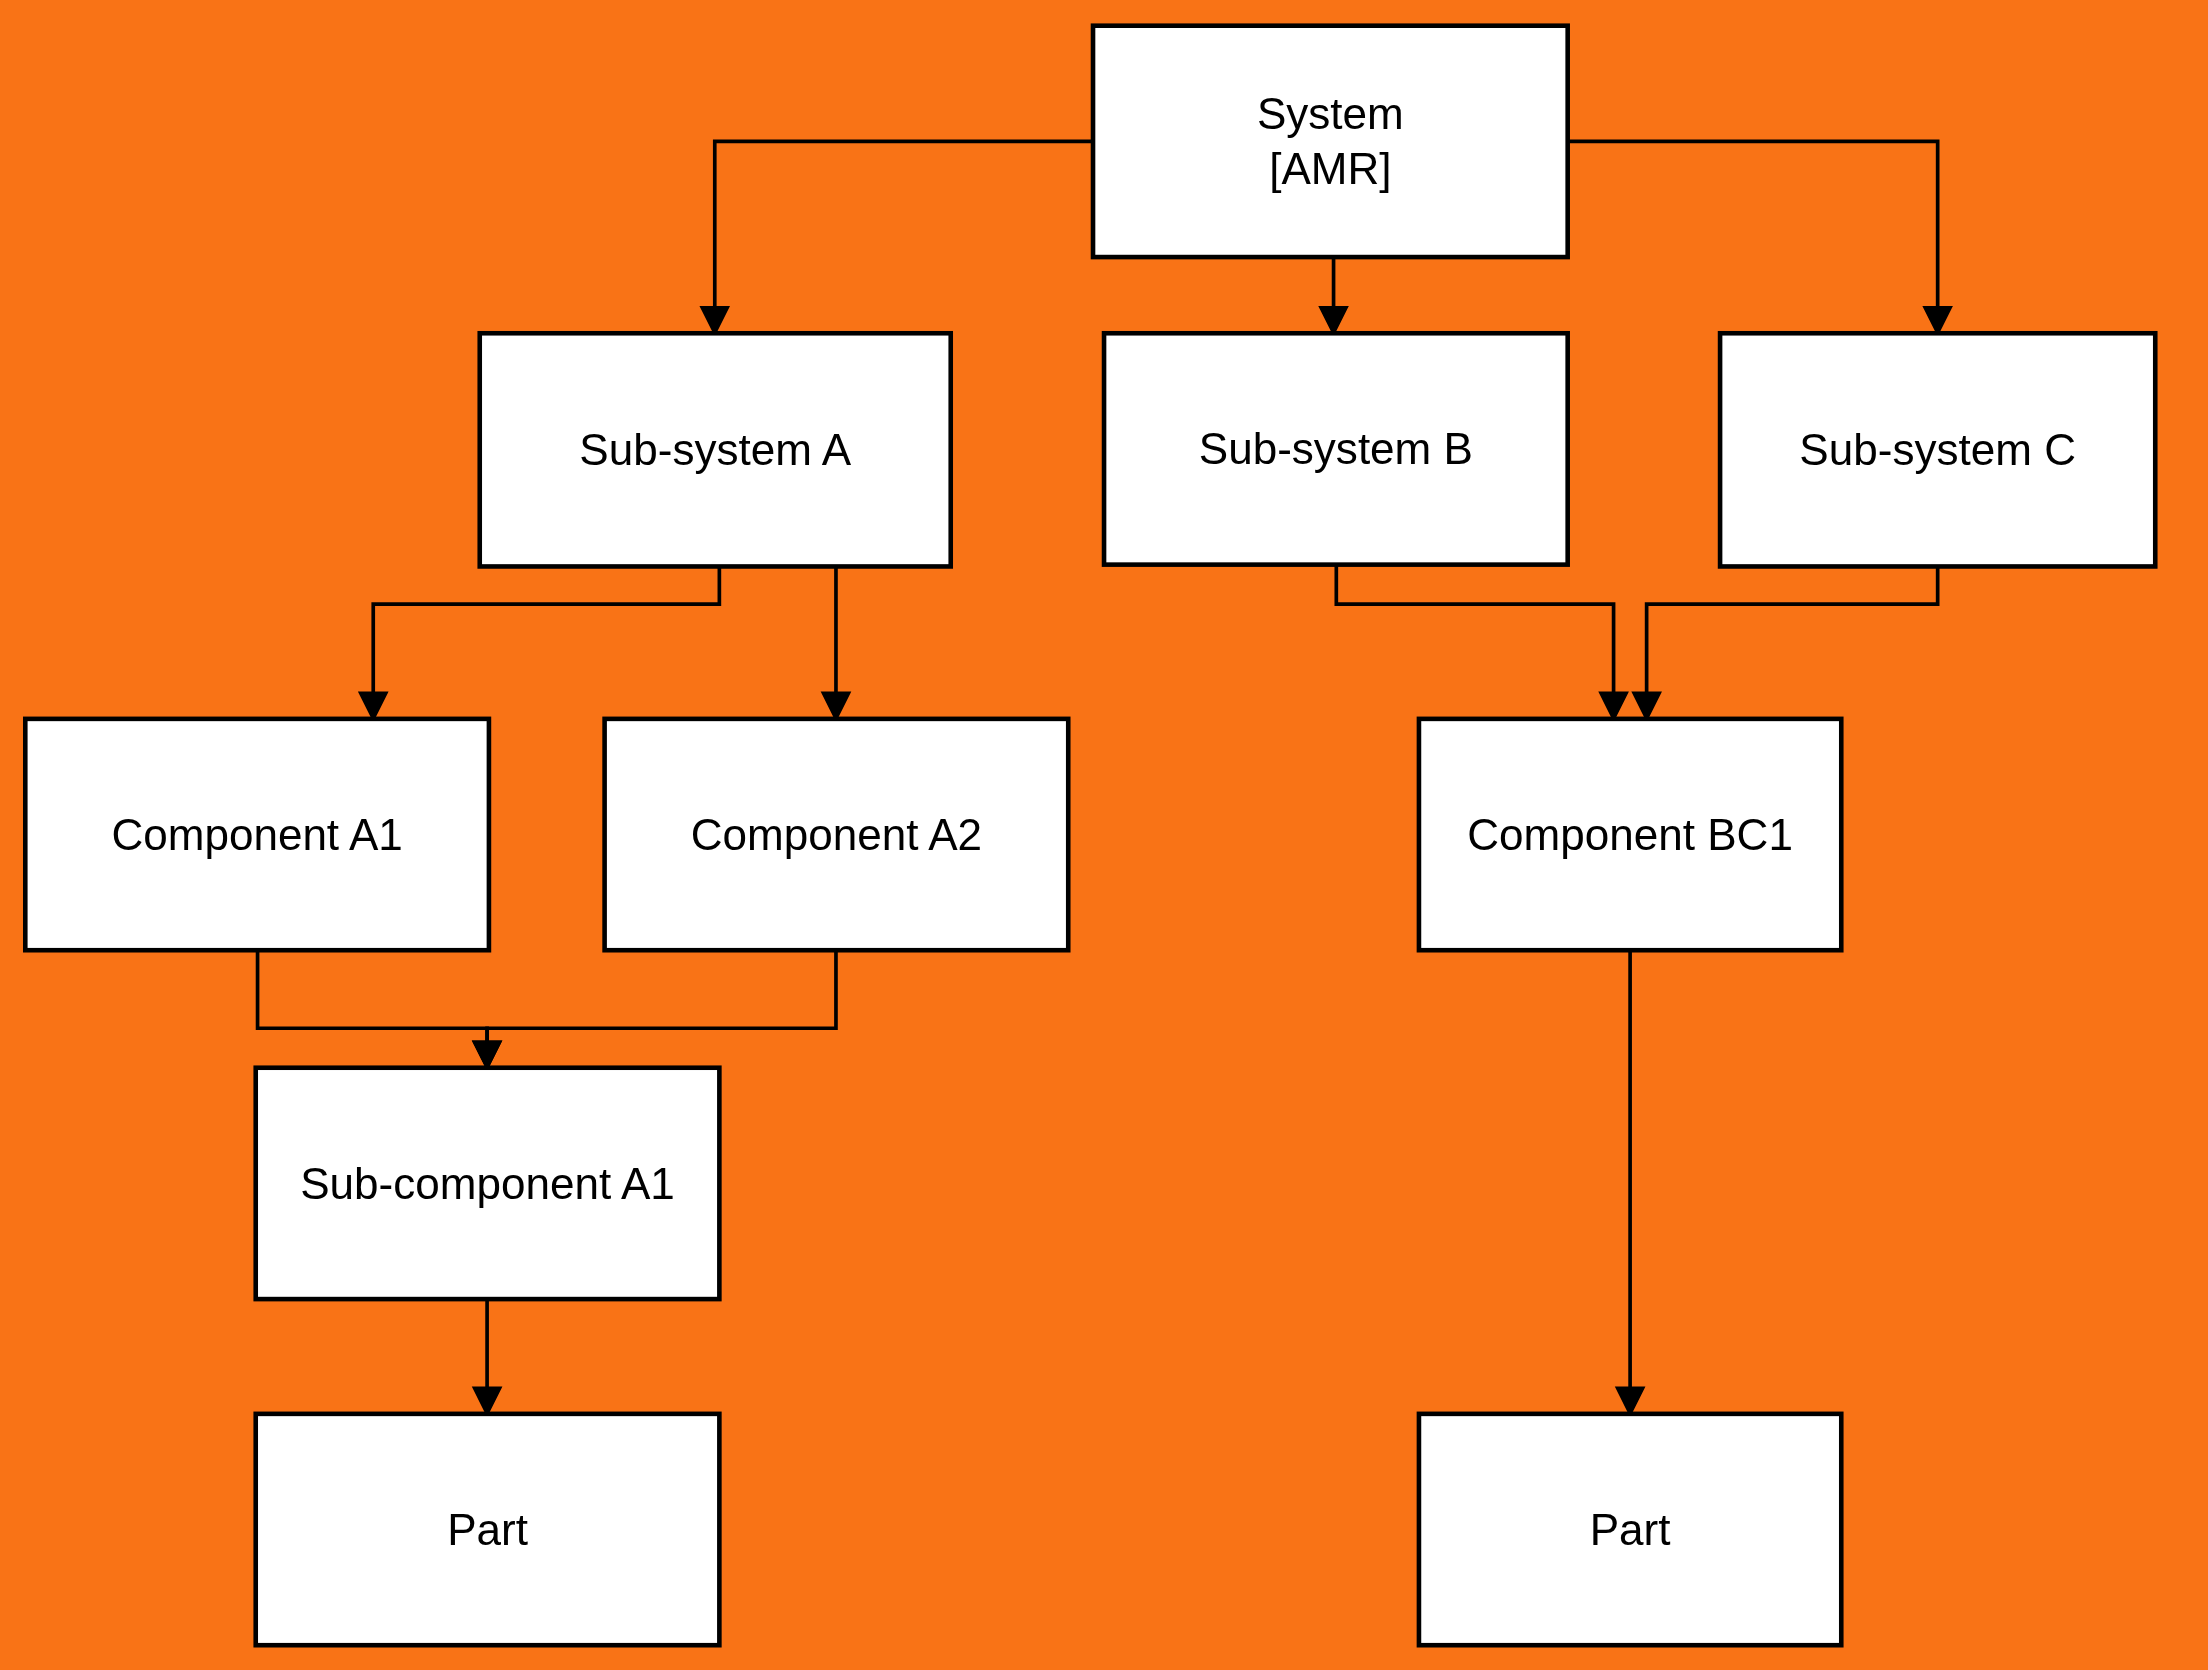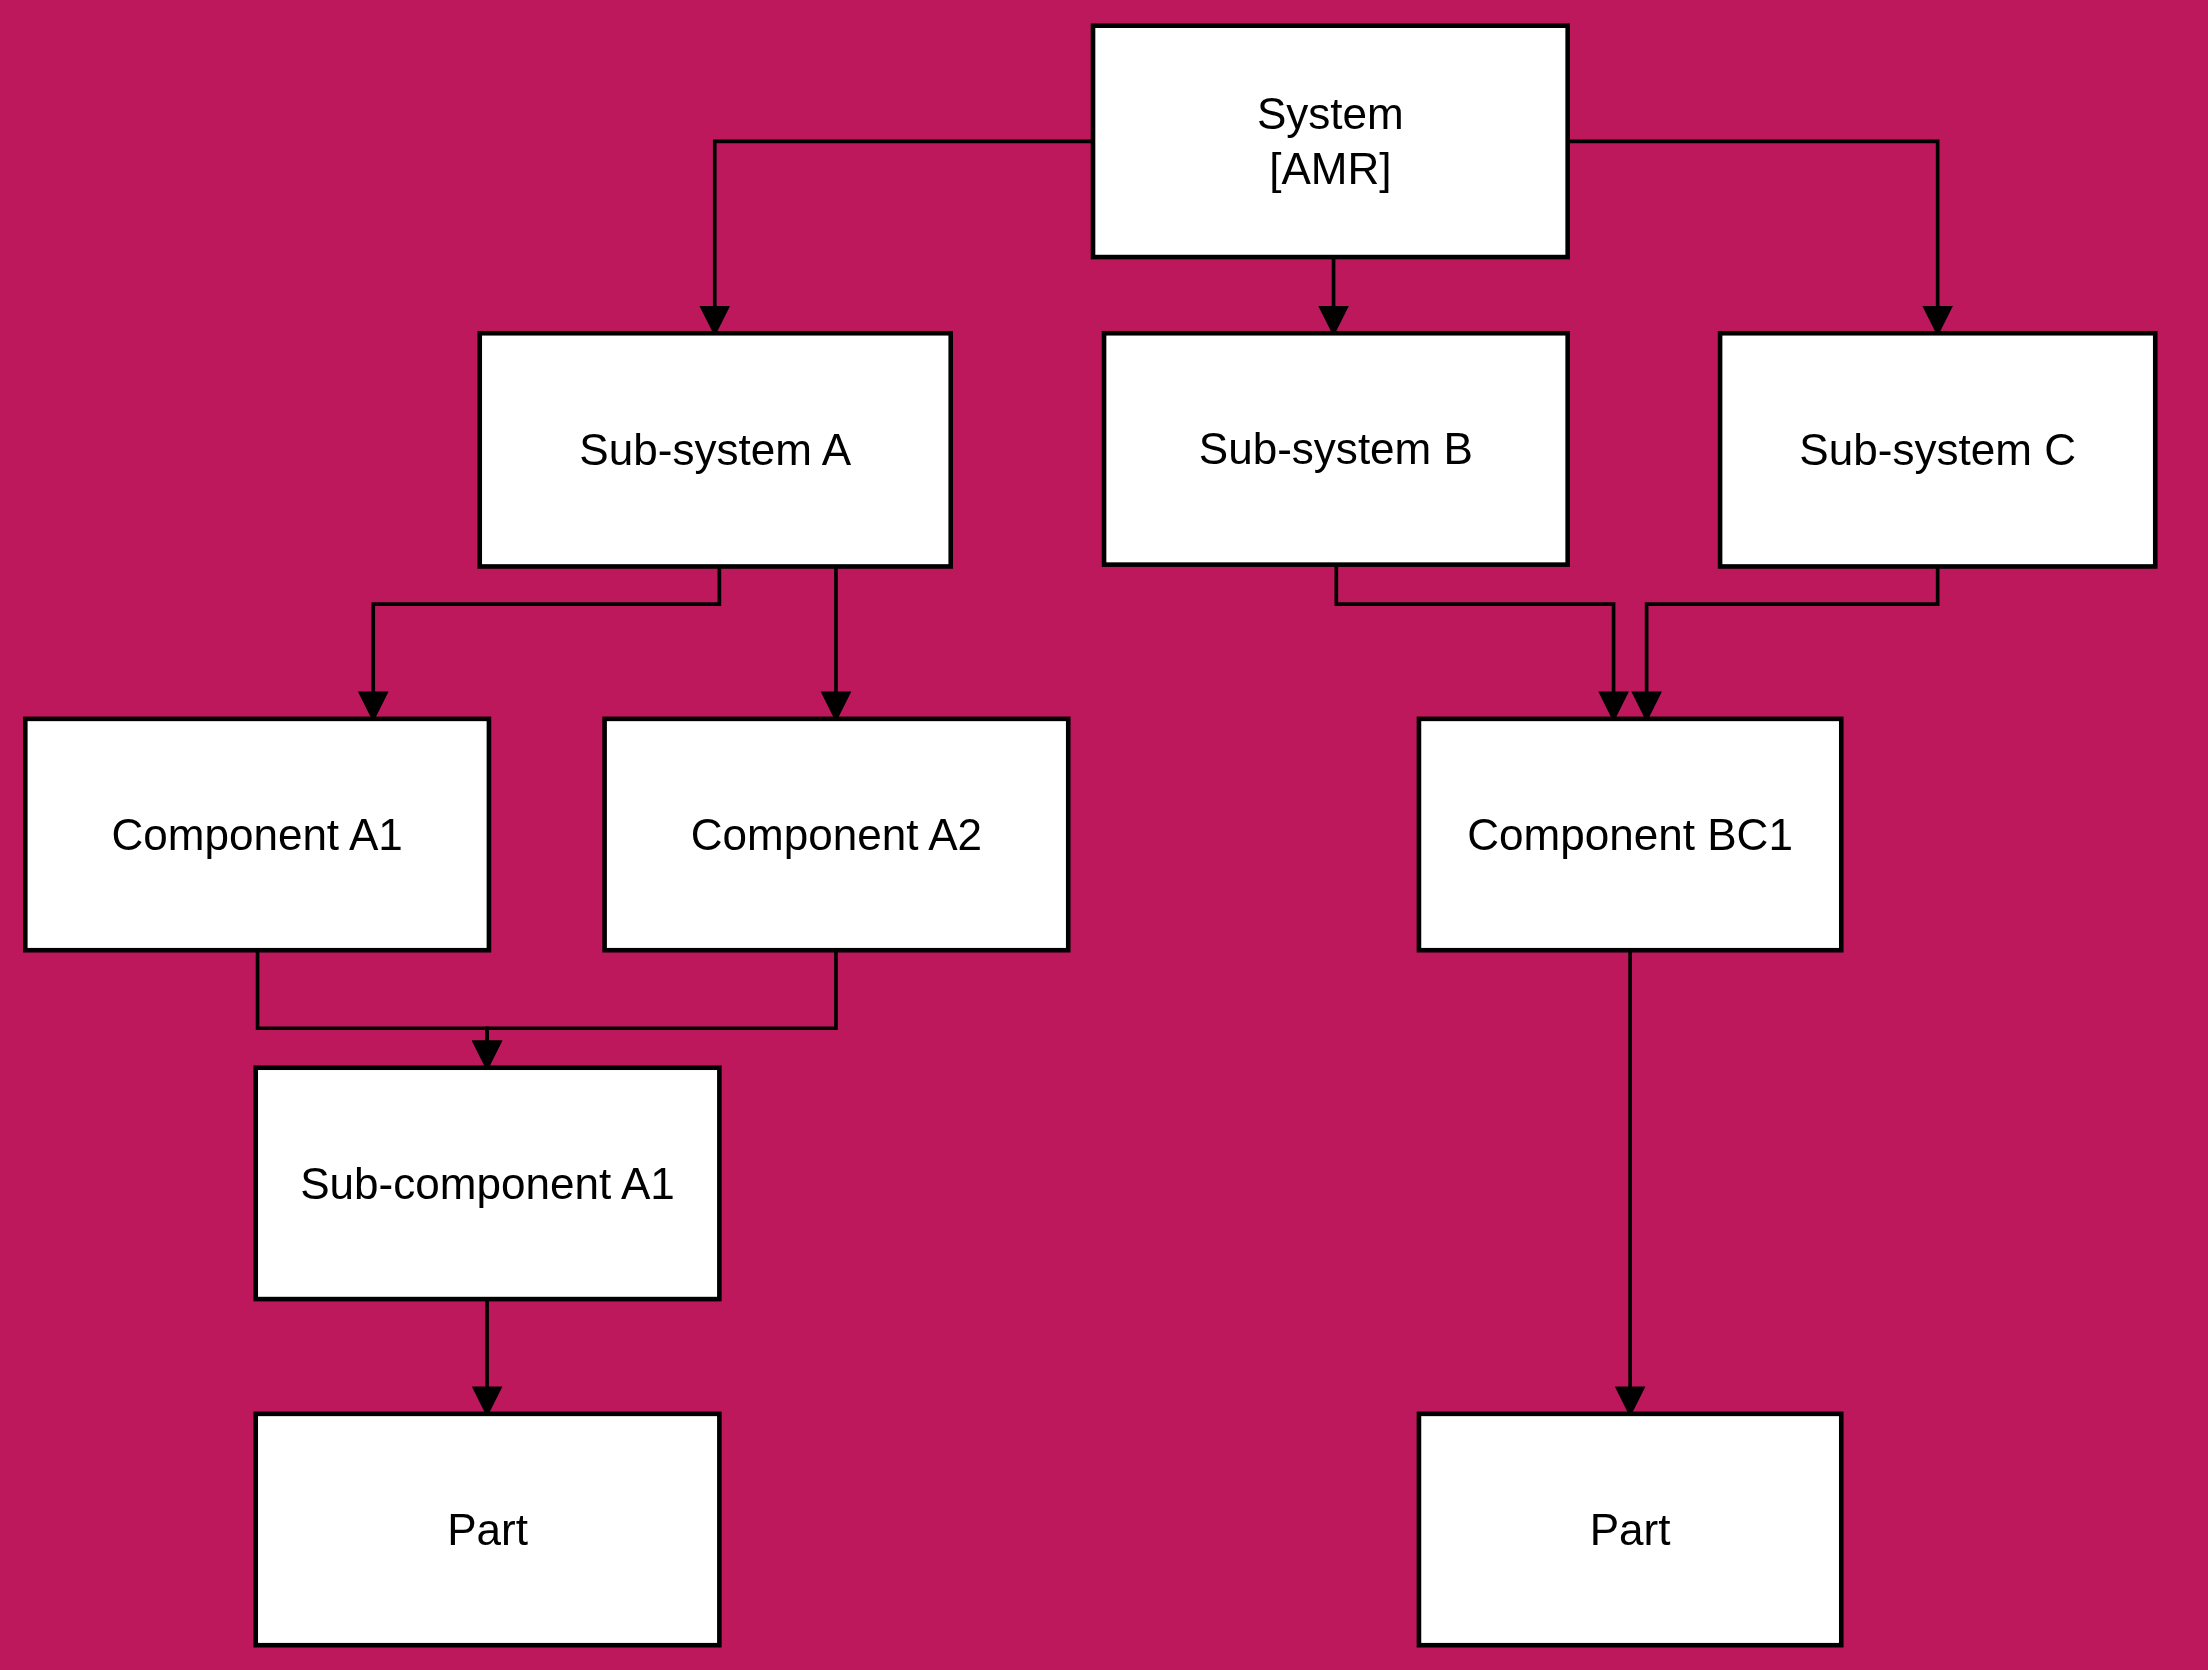--- a/index.html
+++ b/index.html
@@ -4,21 +4,21 @@
 <style>
   html, body {
     margin: 0;
     padding: 0;
     background: #ffffff;
   }
   .diagram-wrap {
     position: relative;
     width: 2209px;
     height: 1670px;
-    background: #be185d;
+    background: #f97316;
     overflow: hidden;
   }
   svg {
     display: block;
     width: 2209px;
     height: 1670px;
   }
   .node-rect {
     fill: #ffffff;
     stroke: #000000;

